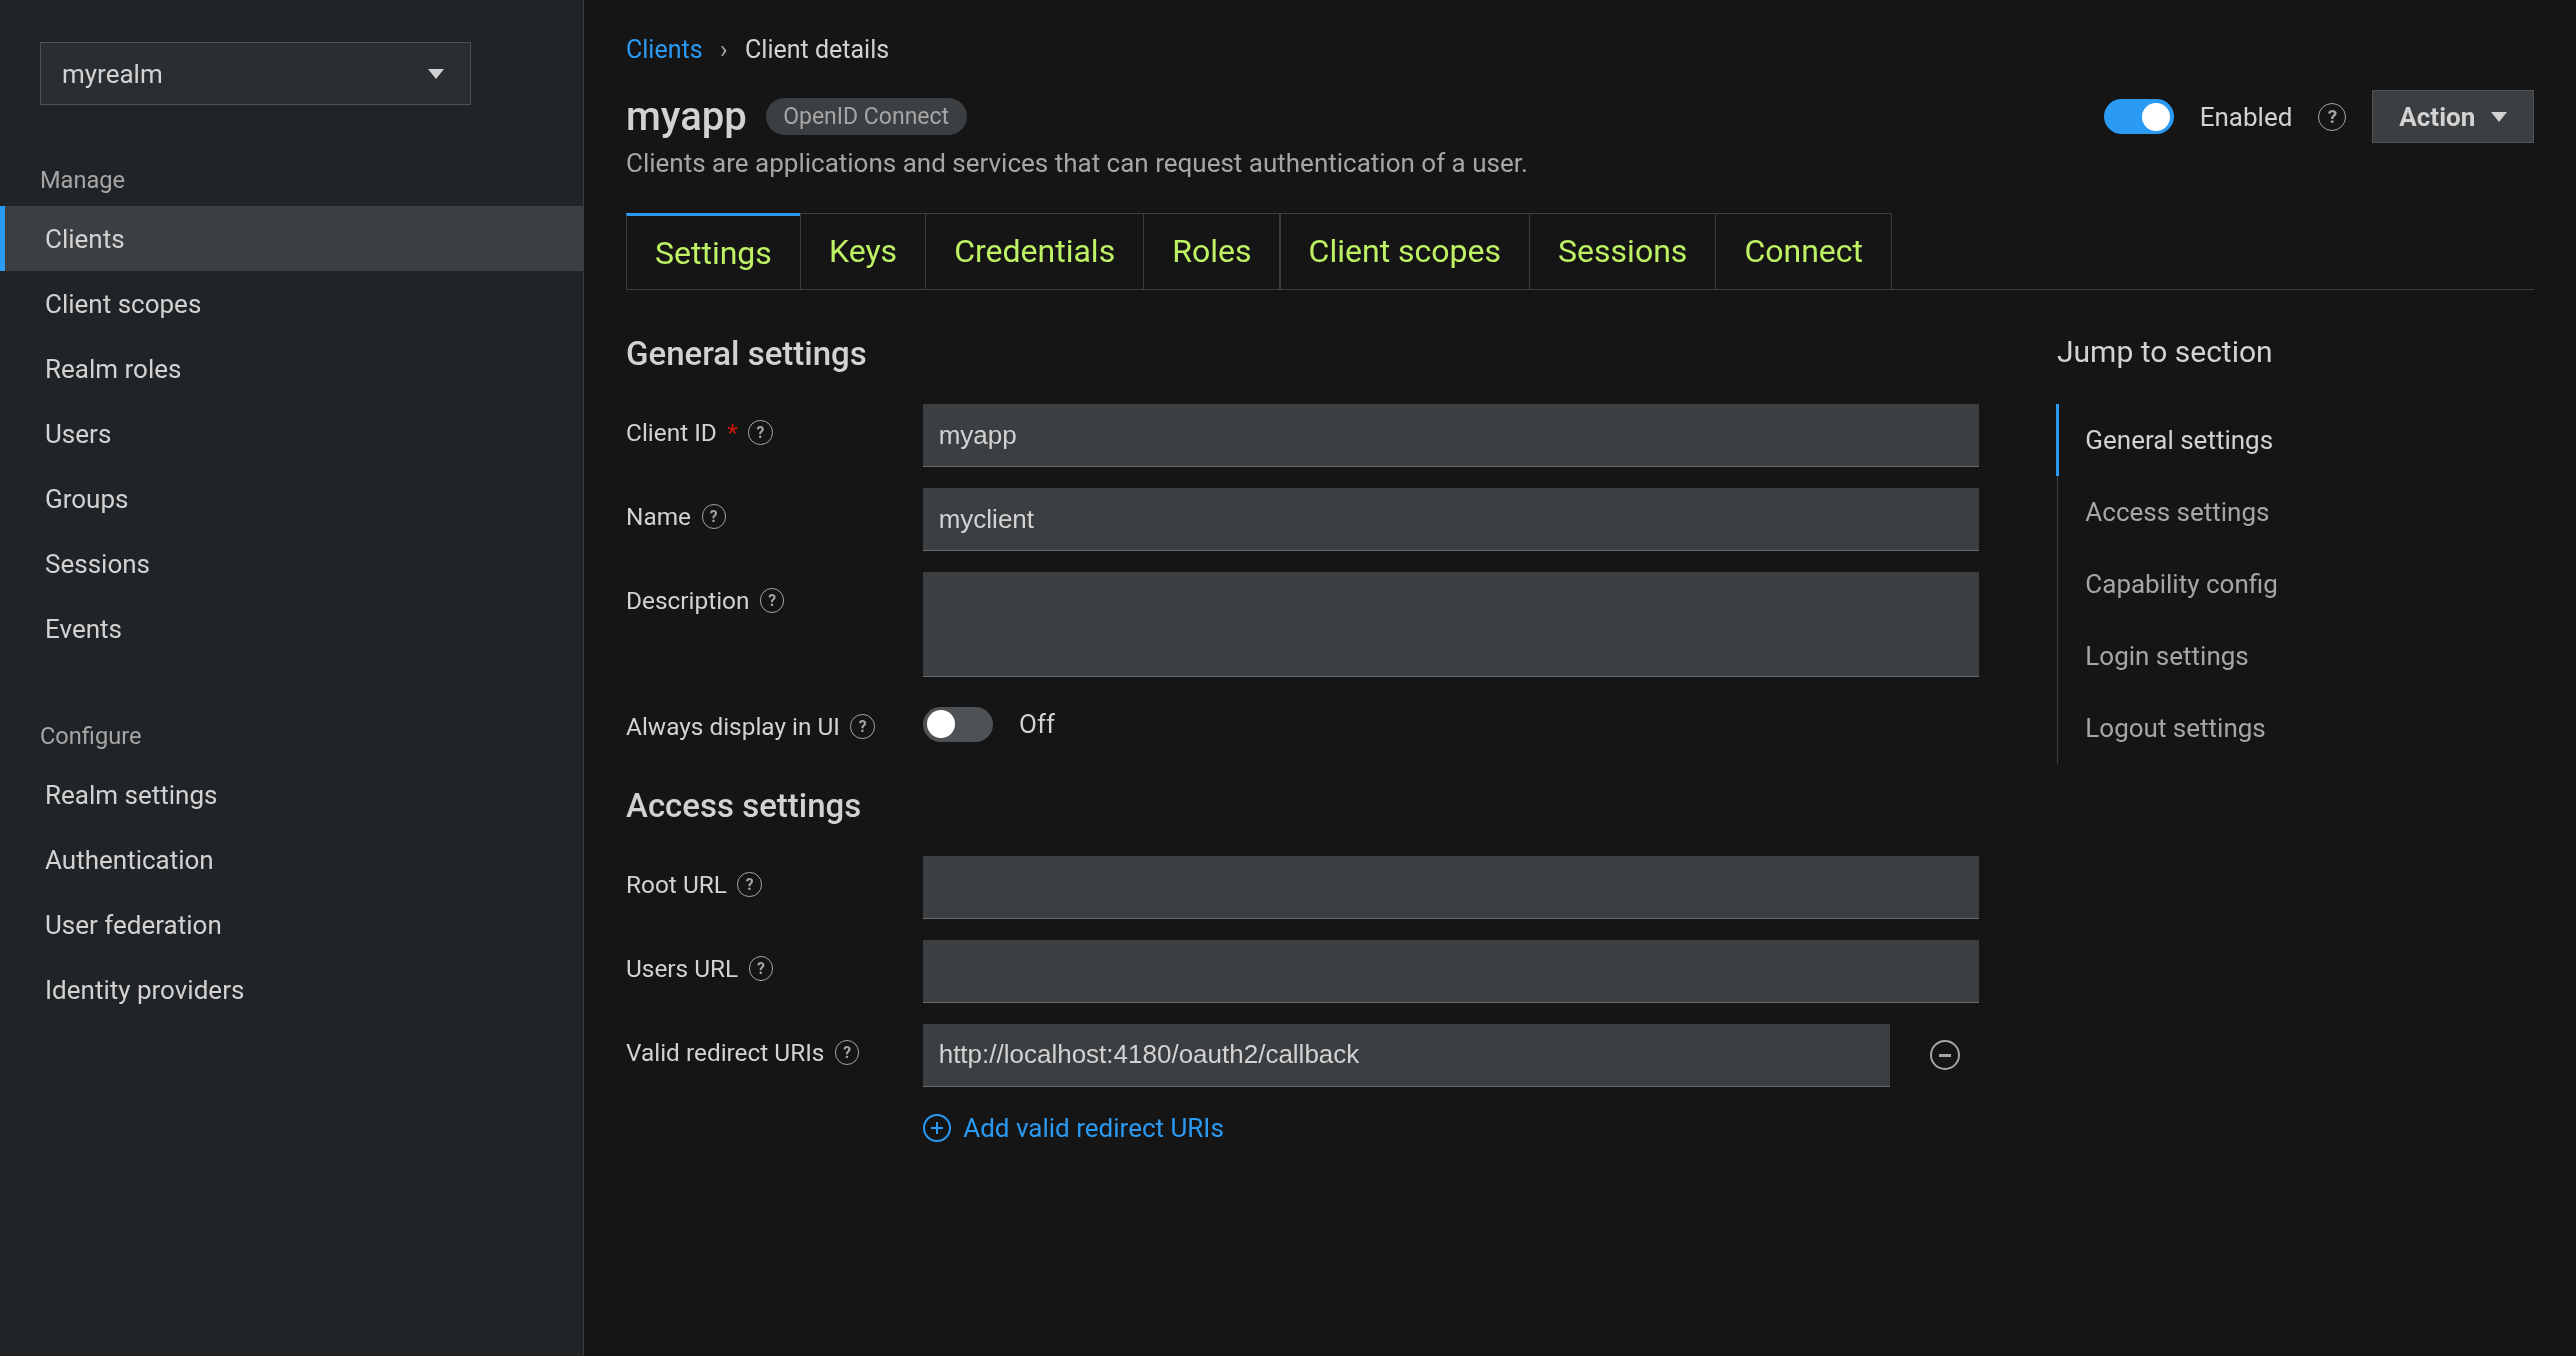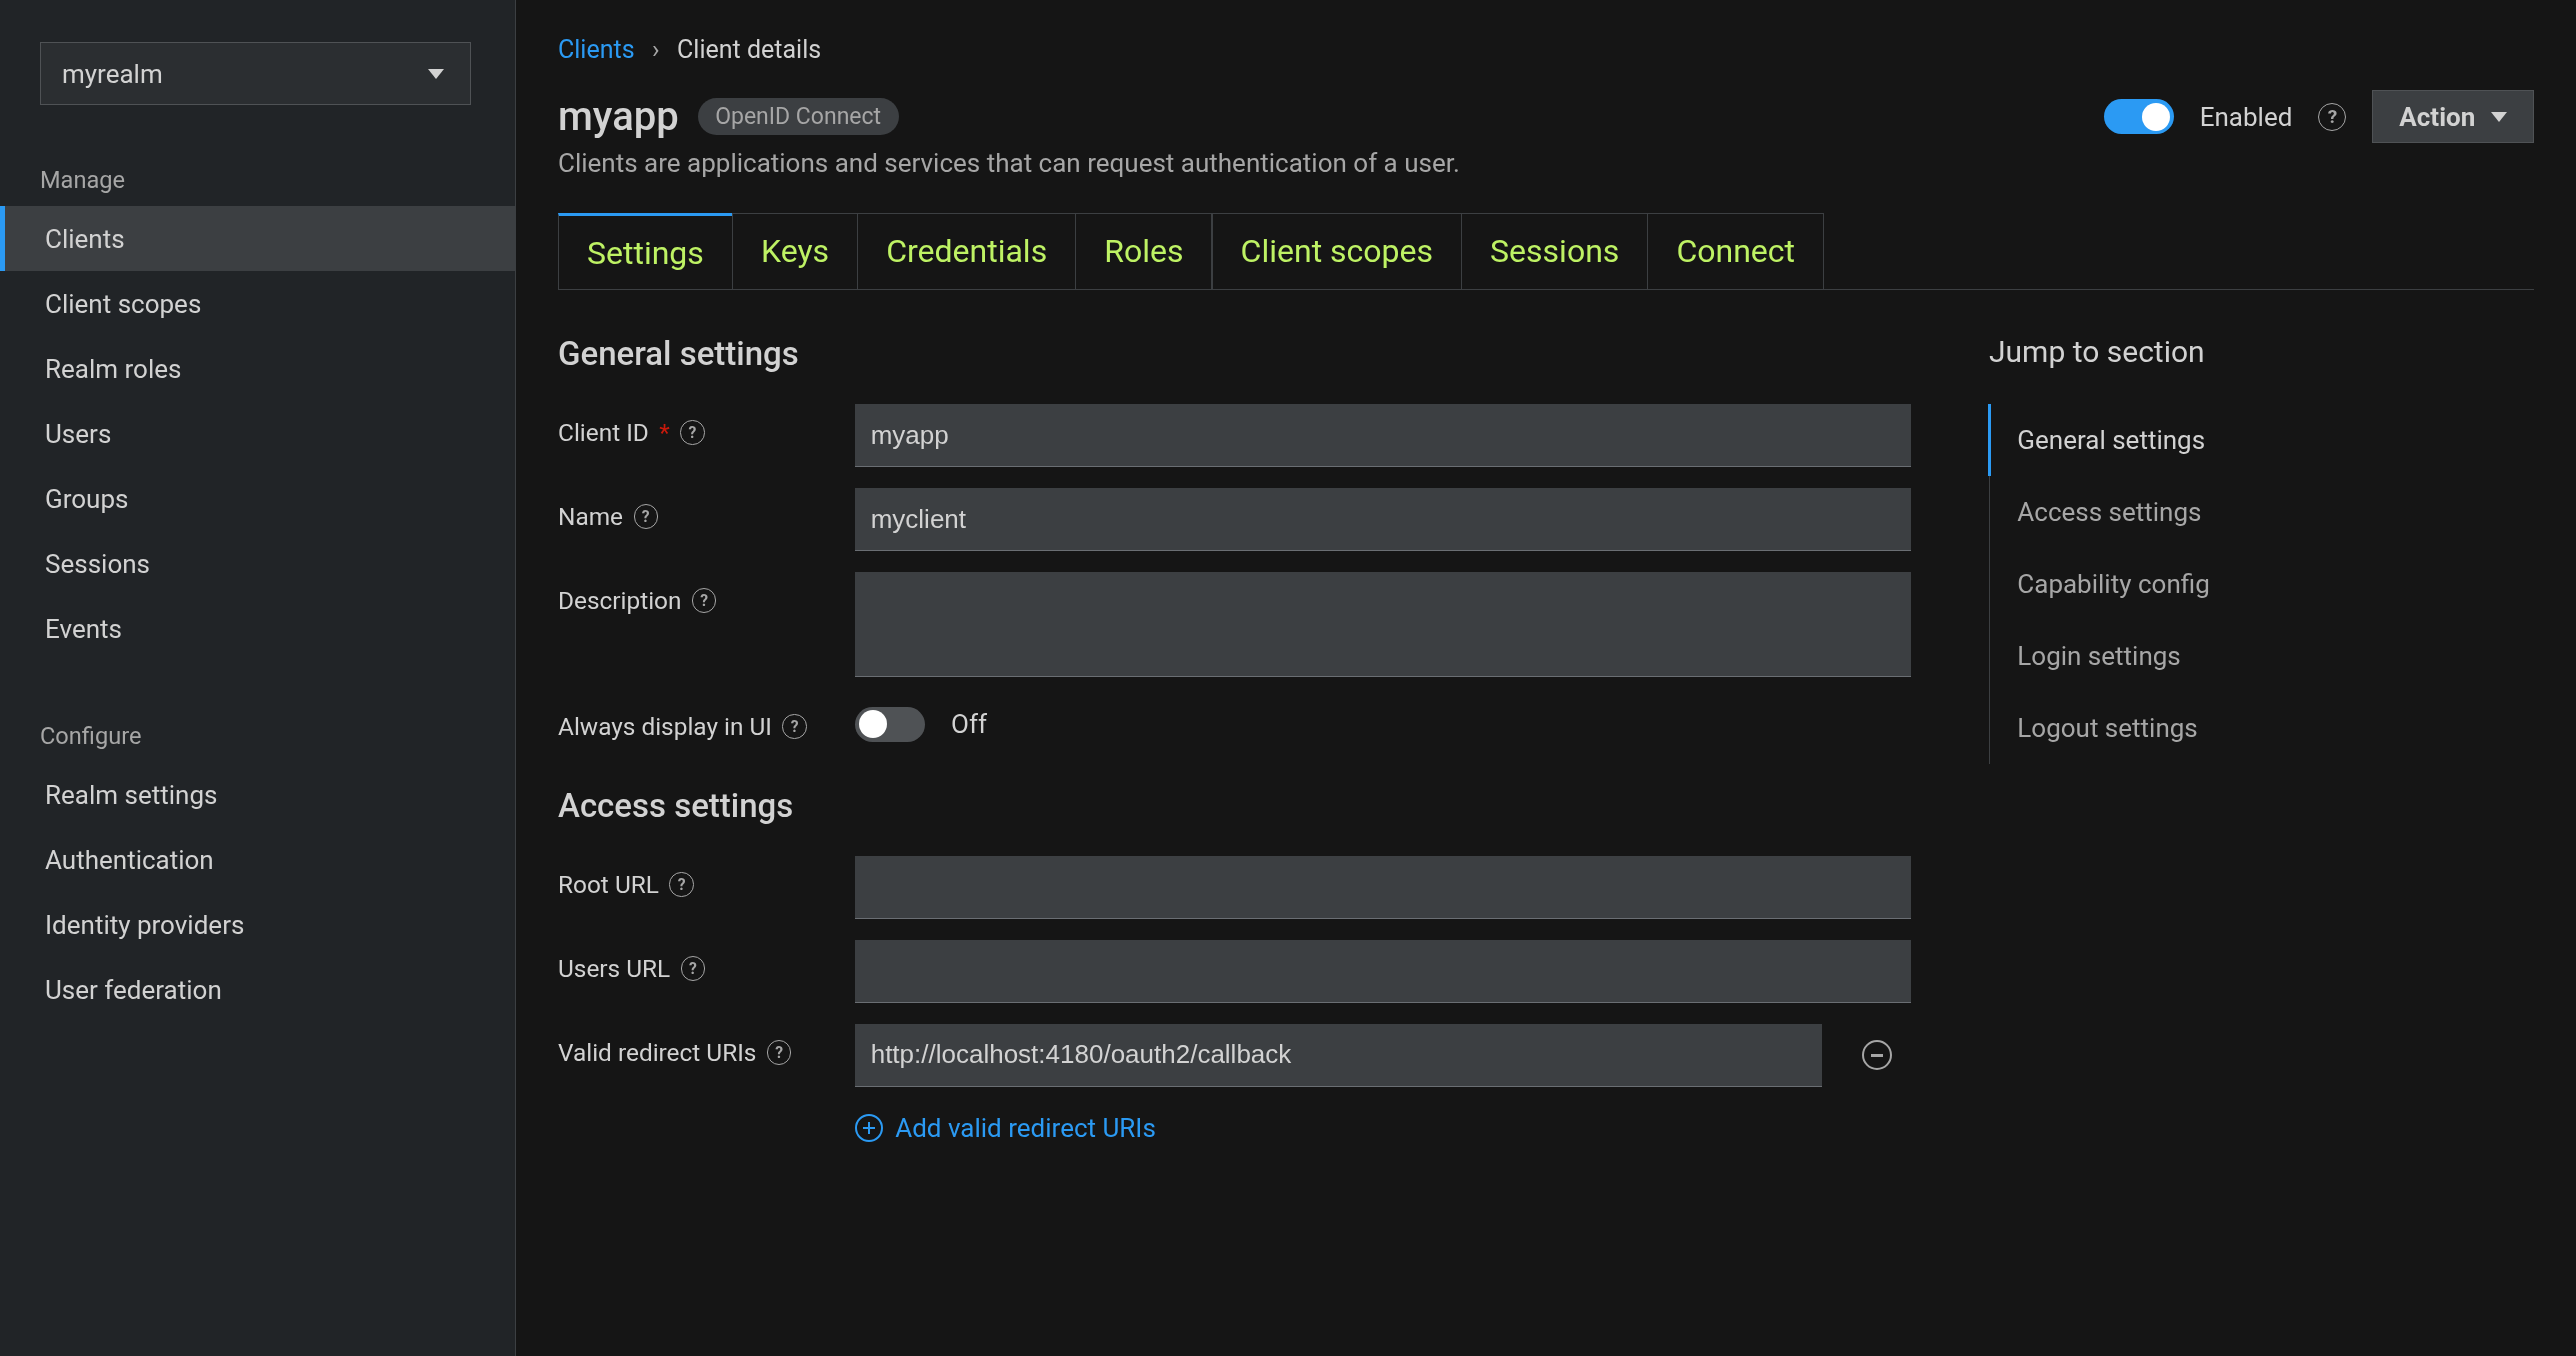--- a/index.html
+++ b/index.html
@@ -8,21 +8,21 @@
     color: #d2d2d2;
     font-family: -apple-system, BlinkMacSystemFont, "Segoe UI", Roboto, sans-serif;
     font-size: 24.4px;
     width: 2576px;
     height: 1356px;
     overflow: hidden;
     display: flex;
   }
   
   .sidebar {
-    width: 516px;
+    width: 584px;
     background: #212427;
     border-right: 0.9px solid #3c3f42;
     padding-top: 7px;
     flex-shrink: 0;
   }
   .realm-select-wrap {
     padding: 35px 21px 35px 40px;
   }
   .realm-select {
     width: 431px;
@@ -174,22 +174,22 @@
   <div class="nav-item"><span>Client scopes</span></div>
   <div class="nav-item"><span>Realm roles</span></div>
   <div class="nav-item"><span>Users</span></div>
   <div class="nav-item"><span>Groups</span></div>
   <div class="nav-item"><span>Sessions</span></div>
   <div class="nav-item"><span>Events</span></div>
 
   <div class="nav-group-label" style="margin-top:35px">Configure</div>
   <div class="nav-item"><span>Realm settings</span></div>
   <div class="nav-item"><span>Authentication</span></div>
+  <div class="nav-item"><span>User federation</span></div>
   <div class="nav-item"><span>Identity providers</span></div>
-  <div class="nav-item"><span>User federation</span></div>
 </div>
 
 <div class="main">
 
   <div class="breadcrumb">
     <span class="bc-link">Clients</span>
     <span class="bc-sep">›</span>
     <span class="bc-current">Client details</span>
   </div>
 

